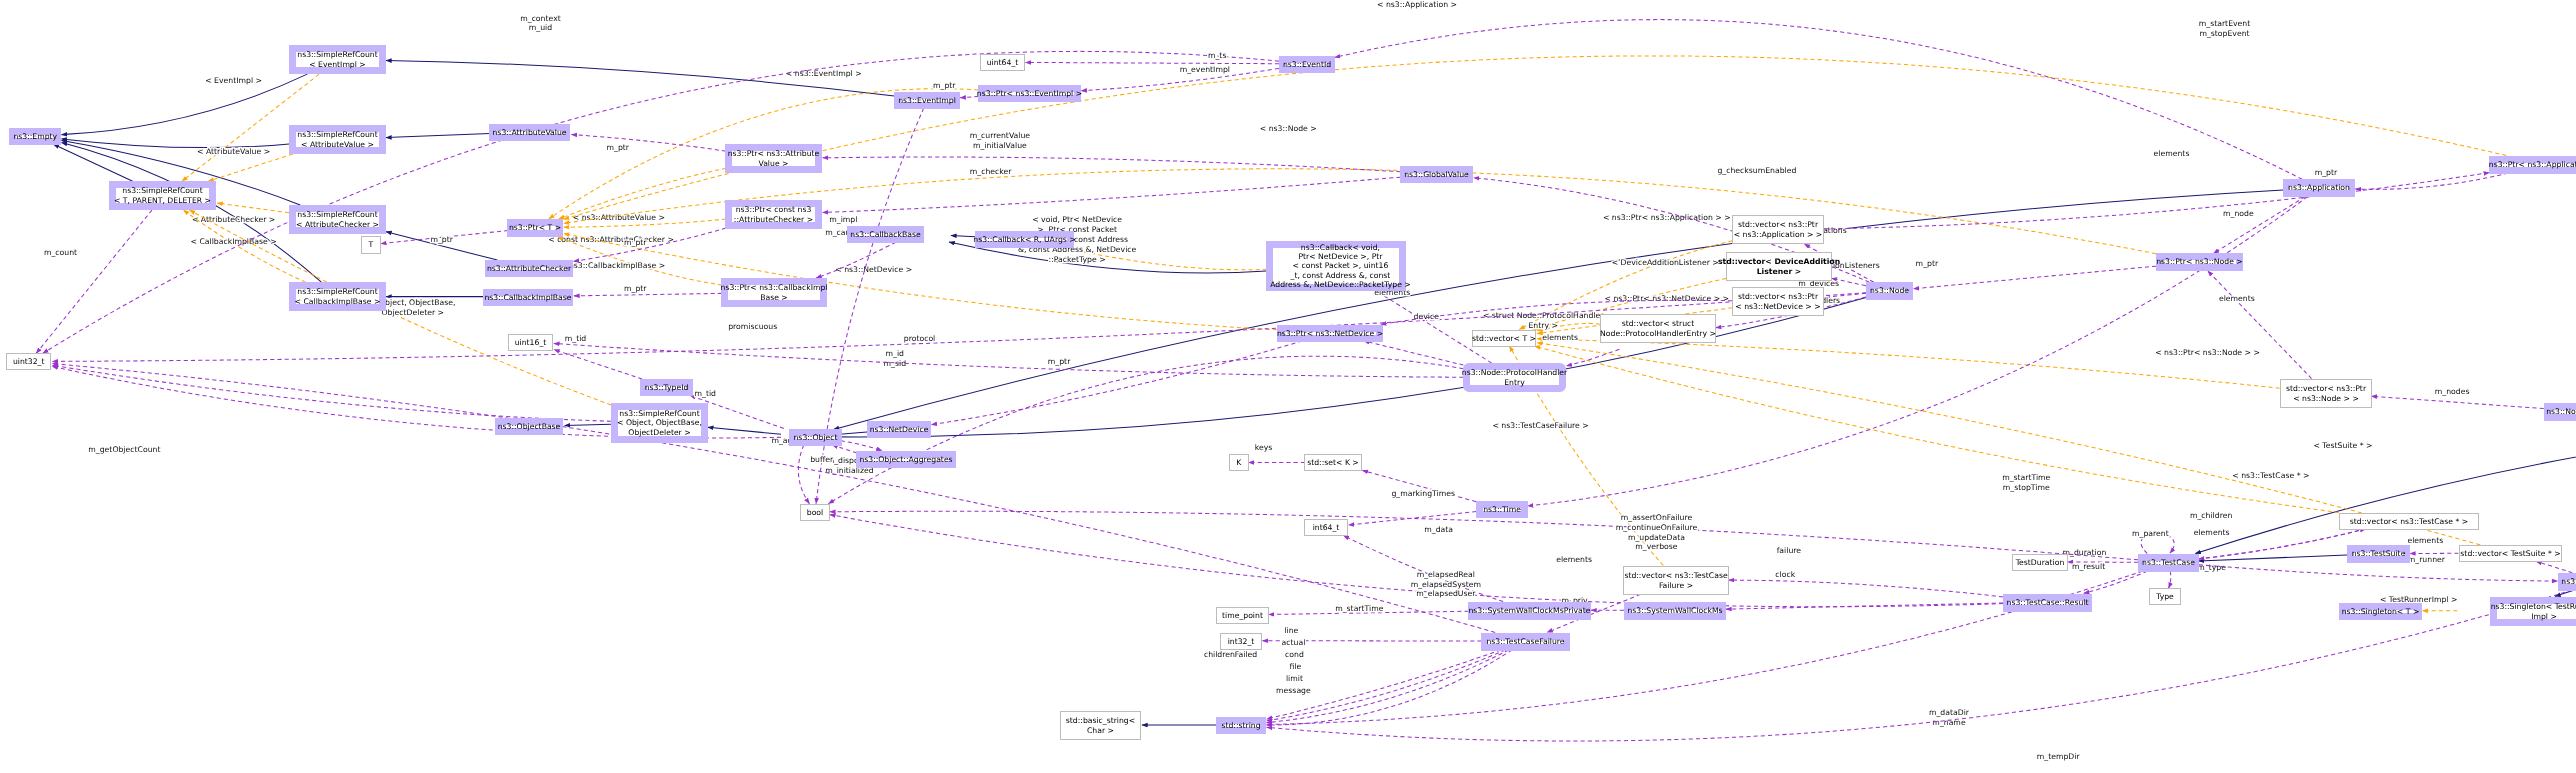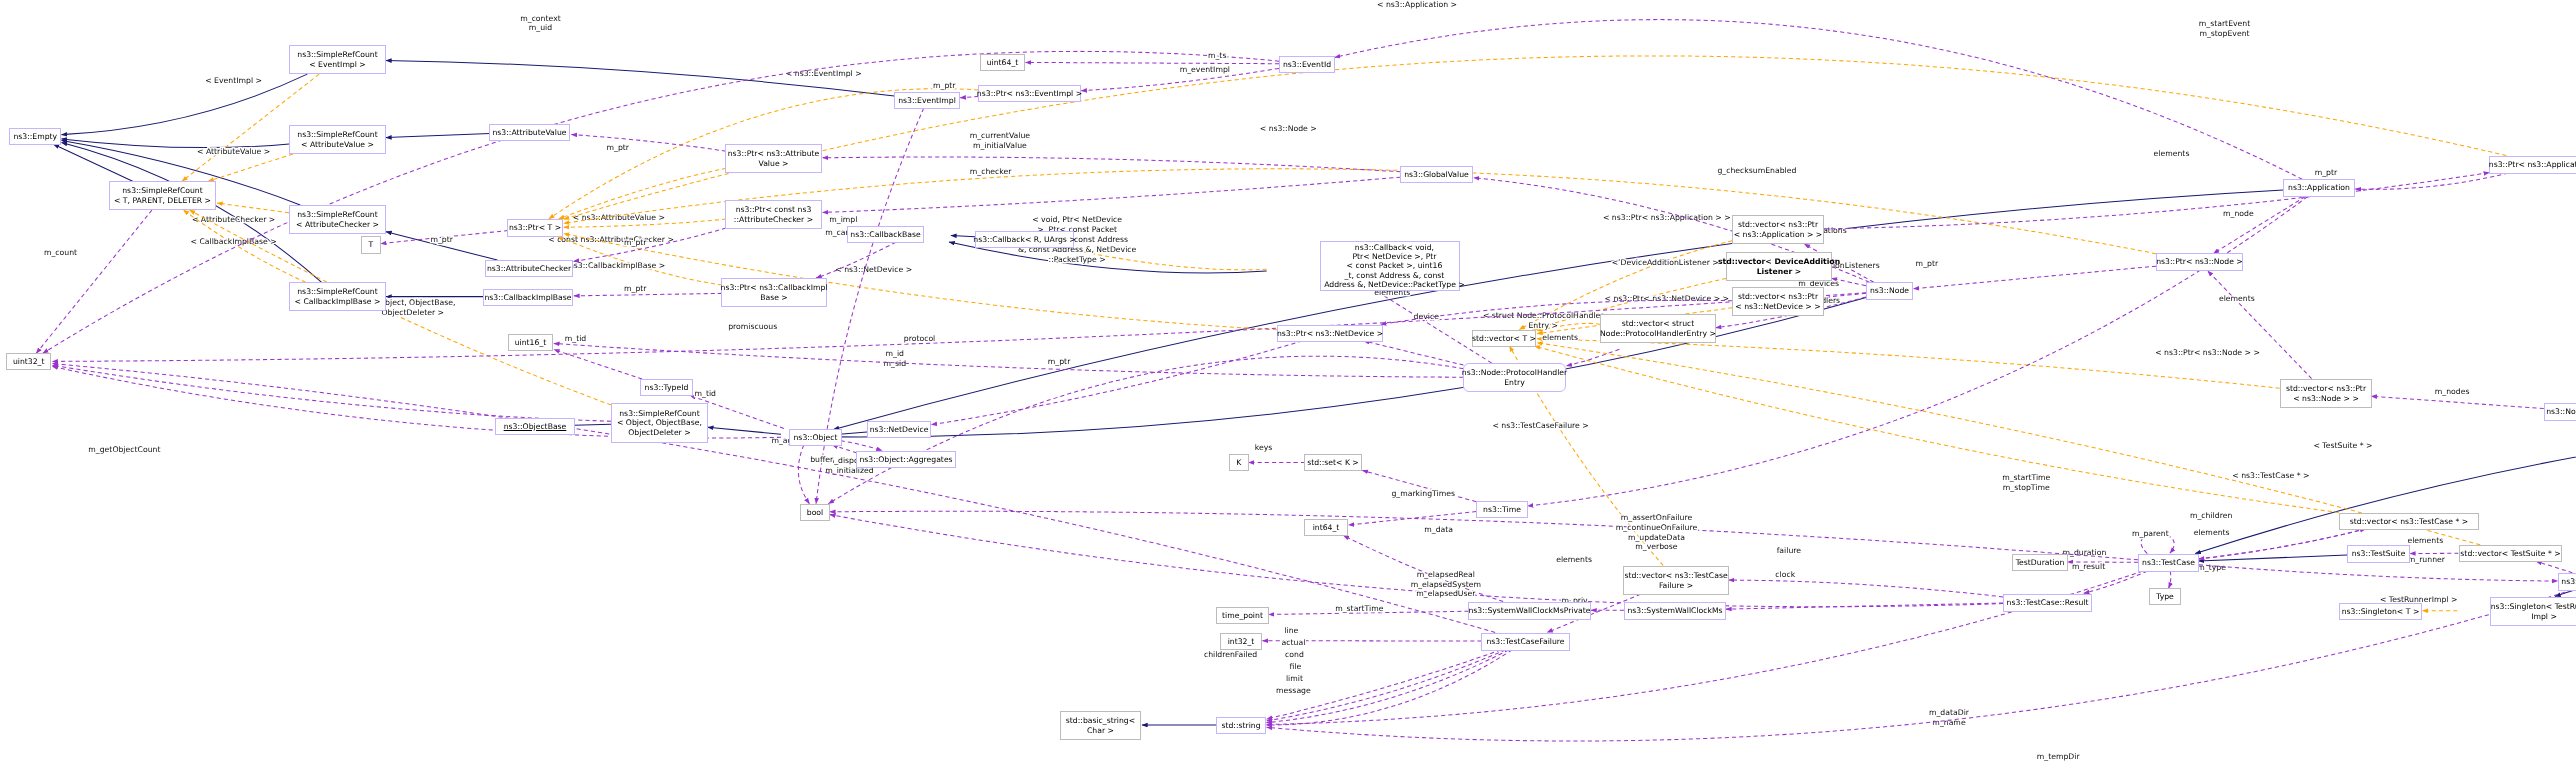--- a/index.html
+++ b/index.html
@@ -2,21 +2,21 @@
 <html style="font-size:8.2px"><head>
 <meta charset="utf-8">
 <style>
   html,body{margin:0;padding:0;background:#fff;}
   #canvas{position:relative;width:2781px;height:773px;overflow:hidden;background:#fff;
           font-family:"DejaVu Sans","Liberation Sans",sans-serif;}
   #edges{position:absolute;left:0;top:0;width:2781px;height:773px;}
   .node{position:absolute;display:flex;align-items:center;justify-content:center;text-align:center;
         background:#fff;border:0.5px solid #bcbcbc;color:#000;font-size:7.7px;line-height:1.22;
         white-space:pre;box-sizing:border-box;padding:0.5px 2.1px;z-index:2;}
-  .node.class{border:1px solid #c4b5fd;}
+  .node.class{border:7px solid #c4b5fd;}
   .elabel{font-size:15px;fill:#101010;stroke:#ffffff;stroke-width:5px;paint-order:stroke;}
 </style>
 </head>
 <body>
 
 <div id="canvas">
   <svg id="edges" xmlns="http://www.w3.org/2000/svg" viewBox="0 0 5397 1501">
       <defs>
         <marker id="ai" markerWidth="13" markerHeight="10" refX="11" refY="4.5" orient="auto" markerUnits="userSpaceOnUse">
           <path d="M0,0 L12,4.5 L0,9 Z" fill="#191970"></path>
@@ -255,21 +255,21 @@
       <div class="node class" style="left: 725px; top: 200px; width: 97px; height: 29px;">ns3::Ptr&lt; const ns3
 ::AttributeChecker &gt;</div>
       <div class="node class" style="left: 721px; top: 278px; width: 106px; height: 29px;">ns3::Ptr&lt; ns3::CallbackImpl
 Base &gt;</div>
       <div class="node class" style="left: 894px; top: 92px; width: 66px; height: 16.5px;">ns3::EventImpl</div>
       <div class="node class" style="left: 978px; top: 85px; width: 103px; height: 16.5px;">ns3::Ptr&lt; ns3::EventImpl &gt;</div>
       <div class="node plain" style="left: 980px; top: 54px; width: 45px; height: 16.5px;">uint64_t</div>
       <div class="node class" style="left: 1279px; top: 56px; width: 56px; height: 16.5px;">ns3::EventId</div>
       <div class="node class" style="left: 847px; top: 226px; width: 77px; height: 16.5px;">ns3::CallbackBase</div>
       <div class="node class" style="left: 975px; top: 231px; width: 99px; height: 16.5px;">ns3::Callback&lt; R, UArgs &gt;</div>
-      <div class="node class" style="left: 1320px; top: 241px; width: 140px; height: 50px; padding-left: 11px;">ns3::Callback&lt; void,
+      <div class="node class" style="left: 1266px; top: 241px; width: 140px; height: 50px; padding-left: 11px;">ns3::Callback&lt; void,
 Ptr&lt; NetDevice &gt;, Ptr
 &lt; const Packet &gt;, uint16
 _t, const Address &amp;, const
 Address &amp;, NetDevice::PacketType &gt;</div>
       <div class="node class" style="left: 1400px; top: 166px; width: 73px; height: 16.5px;">ns3::GlobalValue</div>
       <div class="node class" style="left: 1277px; top: 325px; width: 106px; height: 16.5px;">ns3::Ptr&lt; ns3::NetDevice &gt;</div>
       <div class="node plain" style="left: 1472px; top: 330px; width: 64px; height: 16.5px;">std::vector&lt; T &gt;</div>
       <div class="node plain" style="left: 1600px; top: 314px; width: 116px; height: 29px;">std::vector&lt; struct
 Node::ProtocolHandlerEntry &gt;</div>
       <div class="node class" style="left: 1463px; top: 363px; width: 103px; height: 29px; border-radius: 6px;">ns3::Node::ProtocolHandler
@@ -307,21 +307,21 @@
       <div class="node plain" style="left: 1304px; top: 454px; width: 58px; height: 16.5px;">std::set&lt; K &gt;</div>
       <div class="node plain" style="left: 1229px; top: 454px; width: 19.6px; height: 16.5px;">K</div>
       <div class="node plain" style="left: 1304px; top: 519px; width: 44px; height: 16.5px;">int64_t</div>
       <div class="node plain" style="left: 1216px; top: 607px; width: 53px; height: 16.5px;">time_point</div>
       <div class="node plain" style="left: 1220px; top: 633px; width: 42px; height: 16.5px;">int32_t</div>
       <div class="node class" style="left: 1216px; top: 717px; width: 50px; height: 16.5px;">std::string</div>
       <div class="node plain" style="left: 1060px; top: 711px; width: 81px; height: 29px;">std::basic_string&lt;
 Char &gt;</div>
       <div class="node class" style="left: 640px; top: 379px; width: 53px; height: 16.5px;">ns3::TypeId</div>
       <div class="node plain" style="left: 508px; top: 334px; width: 45px; height: 16.5px;">uint16_t</div>
-      <div class="node class" style="left: 495px; top: 418px; width: 80px; height: 16.5px; text-decoration: underline;">ns3::ObjectBase</div>
+      <div class="node class" style="left: 495px; top: 418px; width: 68px; height: 16.5px;">ns3::ObjectBase</div>
       <div class="node class" style="left: 611px; top: 403px; width: 97px; height: 40px;">ns3::SimpleRefCount
 &lt; Object, ObjectBase,
 ObjectDeleter &gt;</div>
       <div class="node class" style="left: 781px; top: 429px; width: 53px; height: 16.5px; margin-left: 8px;">ns3::Object</div>
       <div class="node class" style="left: 867px; top: 421px; width: 64px; height: 16.5px;">ns3::NetDevice</div>
       <div class="node class" style="left: 856px; top: 451px; width: 100px; height: 16.5px;">ns3::Object::Aggregates</div>
       <div class="node plain" style="left: 800px; top: 504px; width: 30px; height: 16.5px;">bool</div>
     </div>
 </div>
 

